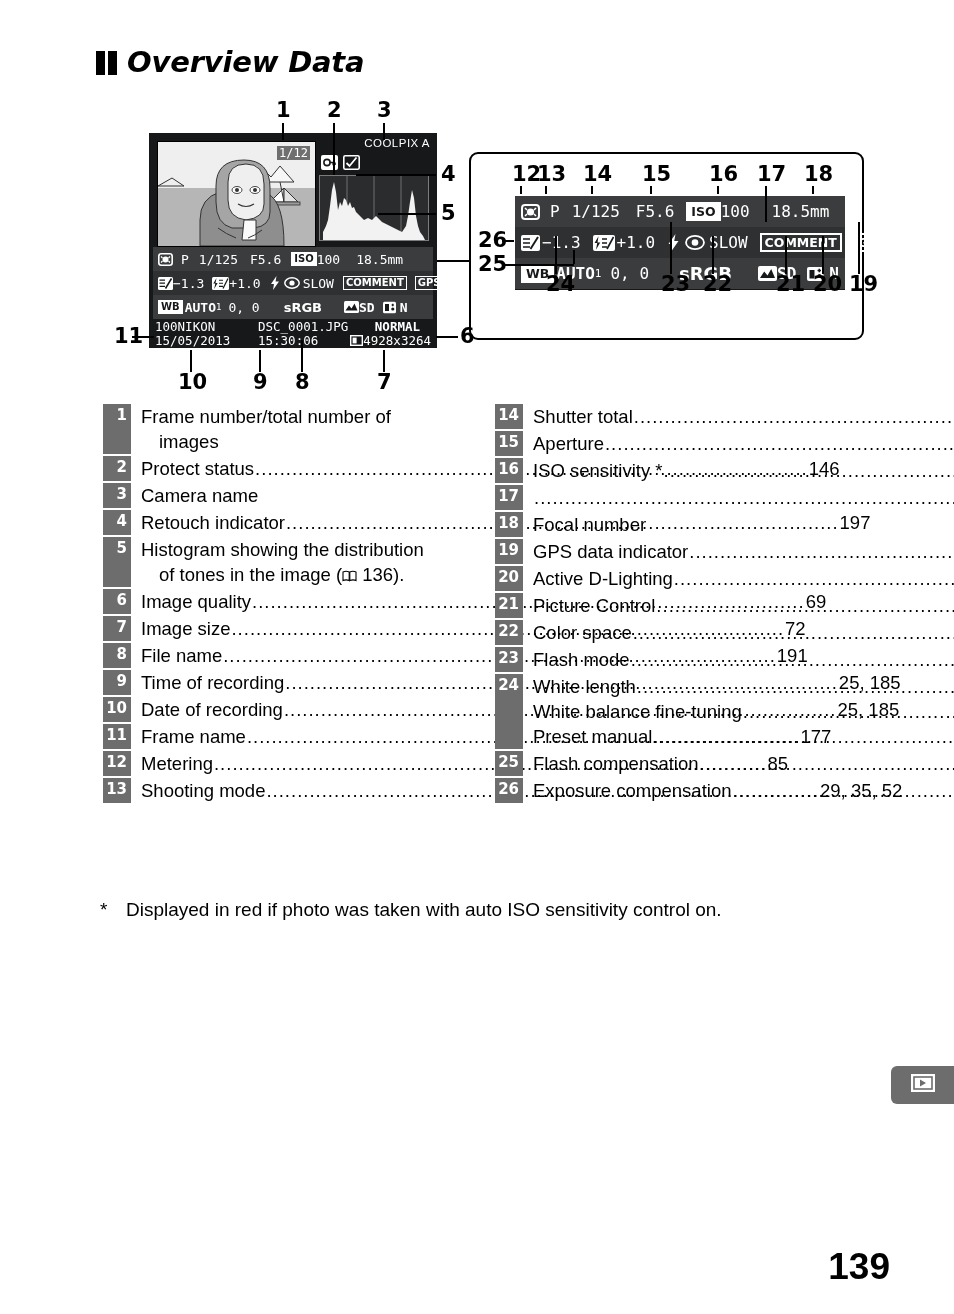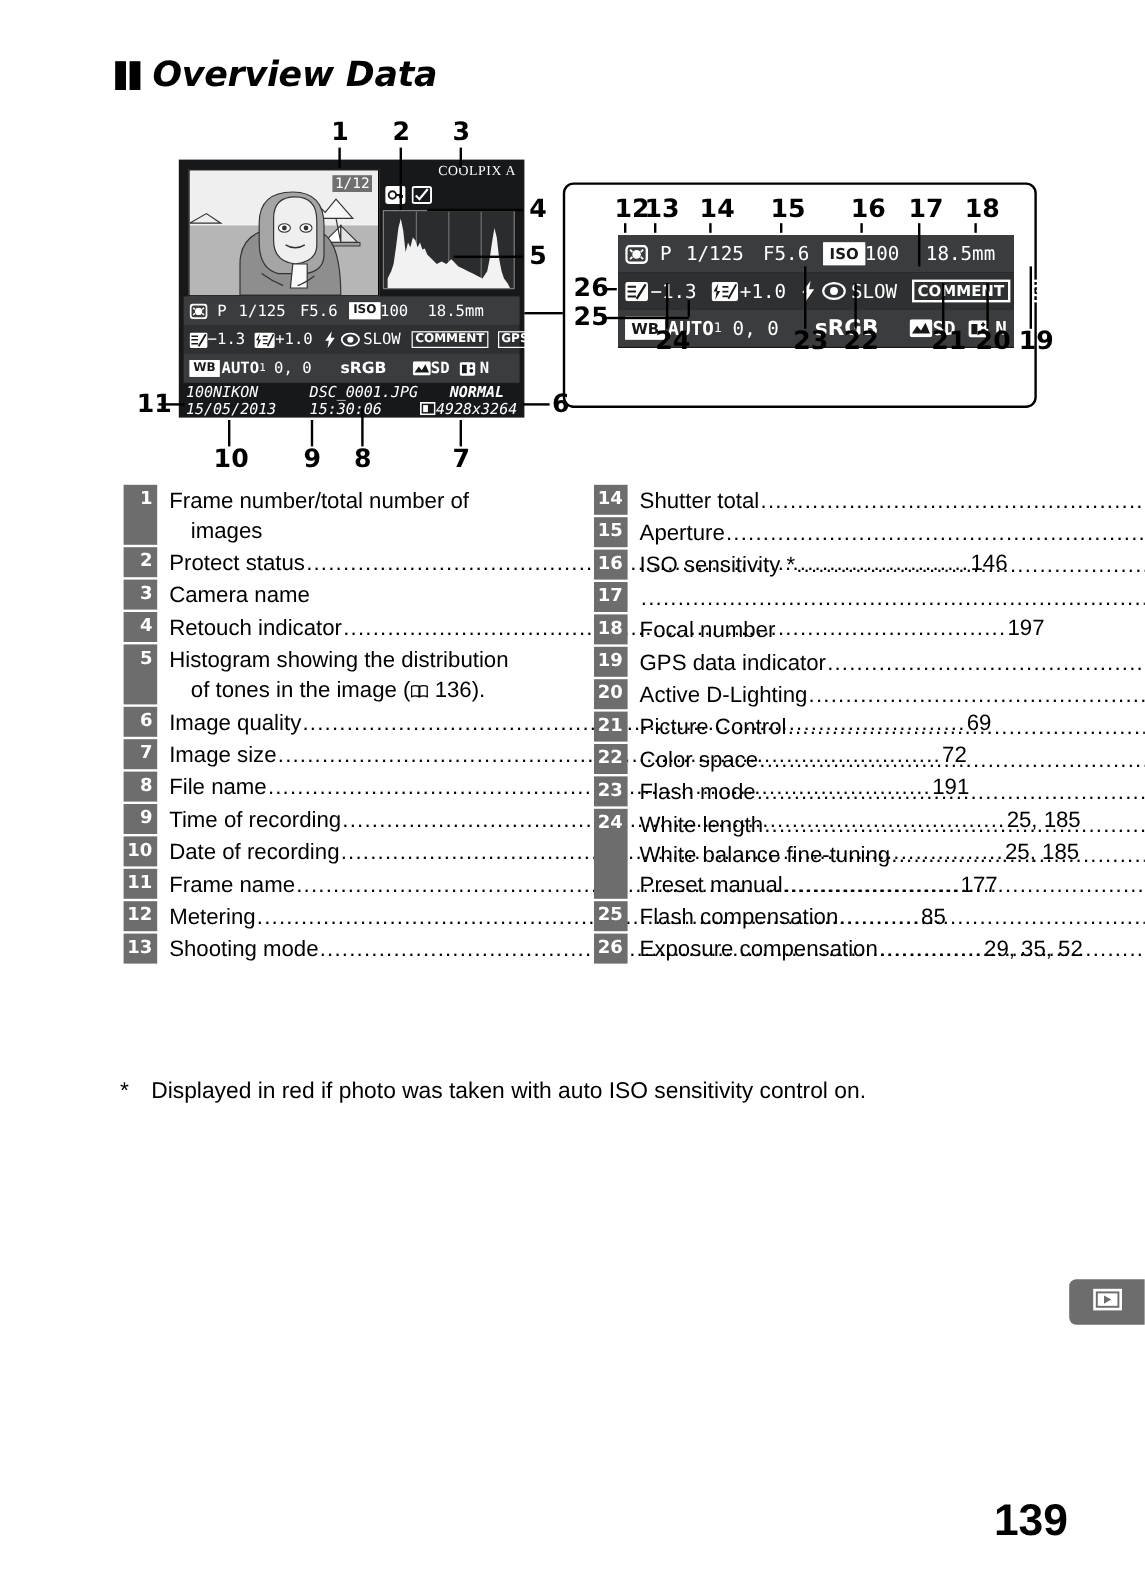--- a/index.html
+++ b/index.html
@@ -23,34 +23,34 @@
   #figure{position:absolute;left:96px;top:100px;width:790px;height:295px;}
 
   
   .monitor{position:absolute;left:53px;top:33px;width:288px;height:215px;background:#16181a;
      box-sizing:border-box;padding:0;}
   .mon-top{position:relative;height:112px;}
   .thumb{position:absolute;left:8px;top:8px;width:157px;height:104px;background:#cfcfcf;border:1px solid #000;overflow:hidden;}
   .frameno{position:absolute;right:5px;top:4px;background:#6f6f6f;color:#fff;
      font-family:"DejaVu Sans Mono", monospace;font-size:12px;padding:0 2px;letter-spacing:0px;line-height:14px;}
   .camname{position:absolute;right:7px;top:4px;color:#ffffff;
-     font-family:Liberation Serif, serif;font-size:11.5px;letter-spacing:0.5px;}
+     font-family:Liberation Sans, sans-serif;font-size:11.5px;letter-spacing:0.5px;}
   .ic-protect{position:absolute;left:172px;top:22px;width:17px;height:15px;}
   .ic-retouch{position:absolute;left:194px;top:22px;width:17px;height:15px;}
   .histo{position:absolute;left:170px;top:42px;width:110px;height:66px;background:#2a2c2e;border:1px solid #7c7c7c;box-sizing:border-box;}
 
   .mon-rows{position:absolute;left:4px;top:114px;width:280px;}
   .mrow{height:24px;display:flex;align-items:center;color:#fff;
      font-family:"DejaVu Sans Mono", monospace;font-size:13px;white-space:nowrap;}
   .mrow.r1{background:#3a3c3e;}
   .mrow.r2{background:#2e3032;}
   .mrow.r3{background:#3a3c3e;}
   .mon-foot{position:absolute;left:4px;top:186px;width:280px;color:#fff;
      font-family:"DejaVu Sans Mono", monospace;font-size:12.5px;}
-  .mf-line{height:14px;position:relative;font-style:italic;}
+  .mf-line{height:14px;position:relative;}
   .bold-w{font-weight:bold;}
 
   .badge{display:inline-block;border:1.5px solid #fff;padding:0 2px;font-size:10px;line-height:12px;
      font-family:"DejaVu Sans", sans-serif;font-weight:bold;}
   .badge.fill{background:#fff;color:#16181a;border-color:#fff;}
 
   
   .detail{position:absolute;left:373px;top:52px;width:395px;height:188px;
      border:2px solid #000;border-radius:9px;box-sizing:border-box;background:#fff;}
   .det-screen{position:absolute;left:44px;top:42px;width:330px;height:94px;background:#16181a;}

